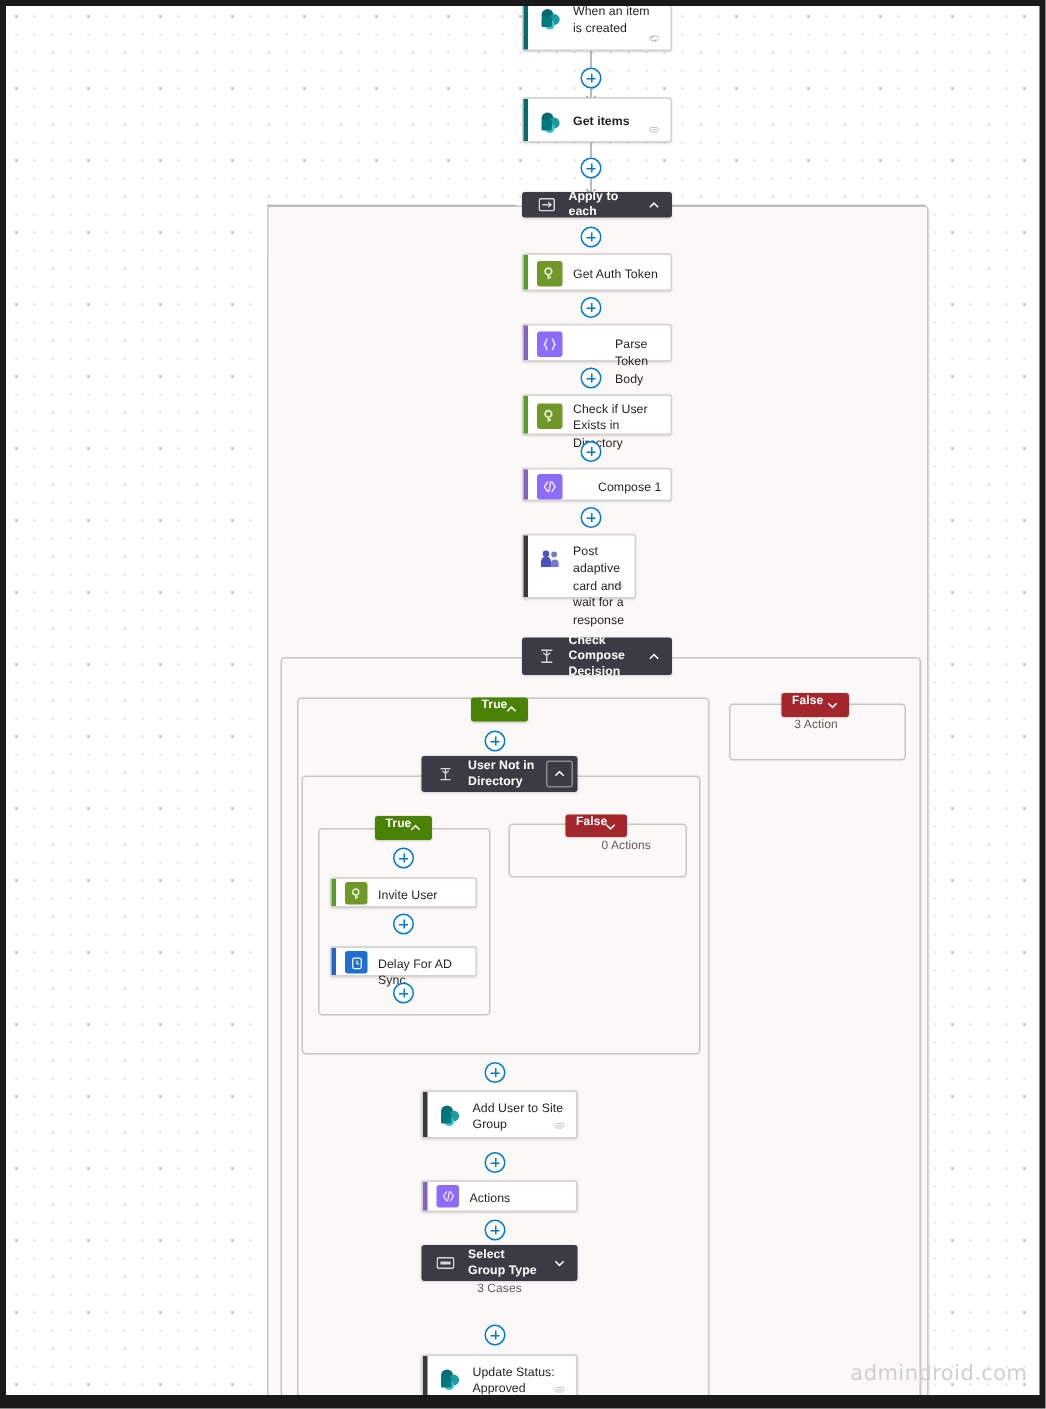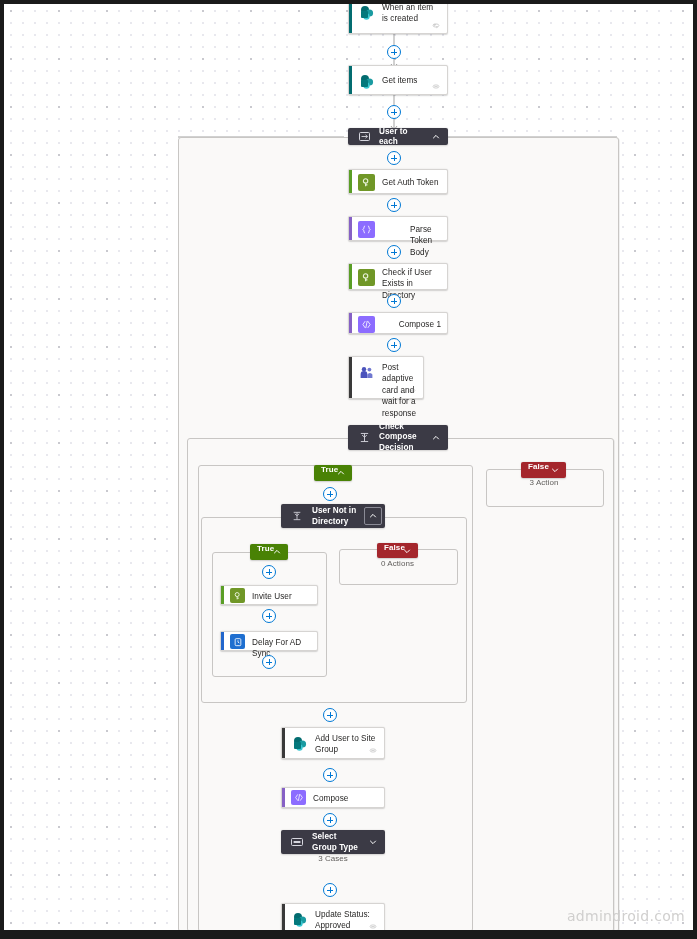--- a/index.html
+++ b/index.html
@@ -234,35 +234,35 @@
   <div class="card" style="left:344px;top:61px;width:100px;height:30px;">
     <div class="accent" style="background:#036c70;"></div>
     <div class="ico" style="background:transparent;">
       <svg width="16" height="16" viewBox="0 0 16 16">
         <circle cx="6" cy="5" r="4" fill="#036c70"></circle>
         <circle cx="10.5" cy="8" r="3.6" fill="#1a9ba1"></circle>
         <circle cx="7.5" cy="11.5" r="3.2" fill="#37c6d0"></circle>
         <rect x="2" y="6" width="7" height="7" rx="1" fill="#03787c"></rect>
       </svg>
     </div>
-    <div class="ttl" style="top:9px;">Get items</div>
+    <div class="ttl" style="top:9px;font-weight:bold;">Get items</div>
     <svg class="link-ico" viewBox="0 0 12 10">
       <ellipse cx="6" cy="5" rx="4.4" ry="2.4" stroke="#6b6b6b" fill="none" stroke-width="1"></ellipse>
       <path d="M3.6 5 L8.4 5" stroke="#6b6b6b" stroke-width="1"></path>
     </svg>
   </div>
 
   <div class="scope-head" style="left:344px;top:124px;width:100px;height:17px;">
     <div class="sico">
       <svg width="11" height="9" viewBox="0 0 11 9">
         <rect x="0.5" y="0.5" width="10" height="8" rx="1" stroke="#d6d6de" fill="none" stroke-width="1"></rect>
         <path d="M2.5 4.5 h6 M6.5 2.8 L8.4 4.5 L6.5 6.2" stroke="#d6d6de" fill="none" stroke-width="0.9"></path>
       </svg>
     </div>
-    <div class="stxt">User to each</div>
+    <div class="stxt">Apply to each</div>
     <svg class="chev" viewBox="0 0 8 8">
       <path d="M1.2 5.2 L4 2.4 L6.8 5.2" stroke="#ffffff" fill="none" stroke-width="1"></path>
     </svg>
   </div>
 
   <div class="card" style="left:344px;top:165px;width:100px;height:25px;">
     <div class="accent" style="background:#5a9e26;"></div>
     <div class="ico" style="background:#709727;top:4px;">
       <svg width="11" height="11" viewBox="0 0 12 12">
         <circle cx="5" cy="4.3" r="2.4" stroke="#e8f2d8" fill="none" stroke-width="1.2"></circle>
@@ -368,21 +368,21 @@
       <path d="M1.2 5.2 L4 2.4 L6.8 5.2" stroke="#ffffff" fill="none" stroke-width="1"></path>
     </svg>
   </div>
 
   <div class="pill" style="left:373px;top:539px;width:41px;height:15px;background:#a4262c;">
     <span class="ptxt">False</span>
     <svg class="pchev" viewBox="0 0 8 8">
       <path d="M1.2 2.8 L4 5.6 L6.8 2.8" stroke="#ffffff" fill="none" stroke-width="1"></path>
     </svg>
   </div>
-  <div class="sub-label" style="left:335px;top:555px;width:117px;">0 Actions</div>
+  <div class="sub-label" style="left:355px;top:555px;width:117px;">0 Actions</div>
 
   <div class="card" style="left:216px;top:581px;width:98px;height:20px;">
     <div class="accent" style="background:#5a9e26;"></div>
     <div class="ico" style="background:#709727;top:2px;width:15px;height:15px;">
       <svg width="10" height="10" viewBox="0 0 12 12">
         <circle cx="5" cy="4.3" r="2.4" stroke="#e8f2d8" fill="none" stroke-width="1.2"></circle>
         <path d="M5 6.7 L5 10 M5 8.6 L7 8.6" stroke="#e8f2d8" stroke-width="1.2" fill="none"></path>
       </svg>
     </div>
     <div class="ttl" style="top:5px;left:31px;">Invite User</div>
@@ -416,21 +416,21 @@
     </svg>
   </div>
 
   <div class="card" style="left:277px;top:783px;width:104px;height:21px;">
     <div class="accent" style="background:#8661c5;"></div>
     <div class="ico" style="background:#8c6cff;top:2px;width:15px;height:15px;">
       <svg width="10" height="9" viewBox="0 0 12 10">
         <path d="M4.6 1.2 L2 5 L4.6 8.8 M7.4 1.2 L10 5 L7.4 8.8 M6.8 1 L5.2 9" stroke="#ffffff" fill="none" stroke-width="0.9"></path>
       </svg>
     </div>
-    <div class="ttl" style="top:5px;left:31px;">Compose</div>
+    <div class="ttl" style="top:5px;left:31px;">Actions</div>
   </div>
 
   <div class="scope-head" style="left:277px;top:826px;width:104px;height:24px;">
     <div class="sico">
       <svg width="12" height="10" viewBox="0 0 12 10">
         <rect x="0.5" y="1.5" width="11" height="7" rx="1" stroke="#d6d6de" fill="none" stroke-width="1"></rect>
         <rect x="2.6" y="4" width="6.8" height="2" fill="#d6d6de"></rect>
       </svg>
     </div>
     <div class="stxt">Select Group Type</div>

